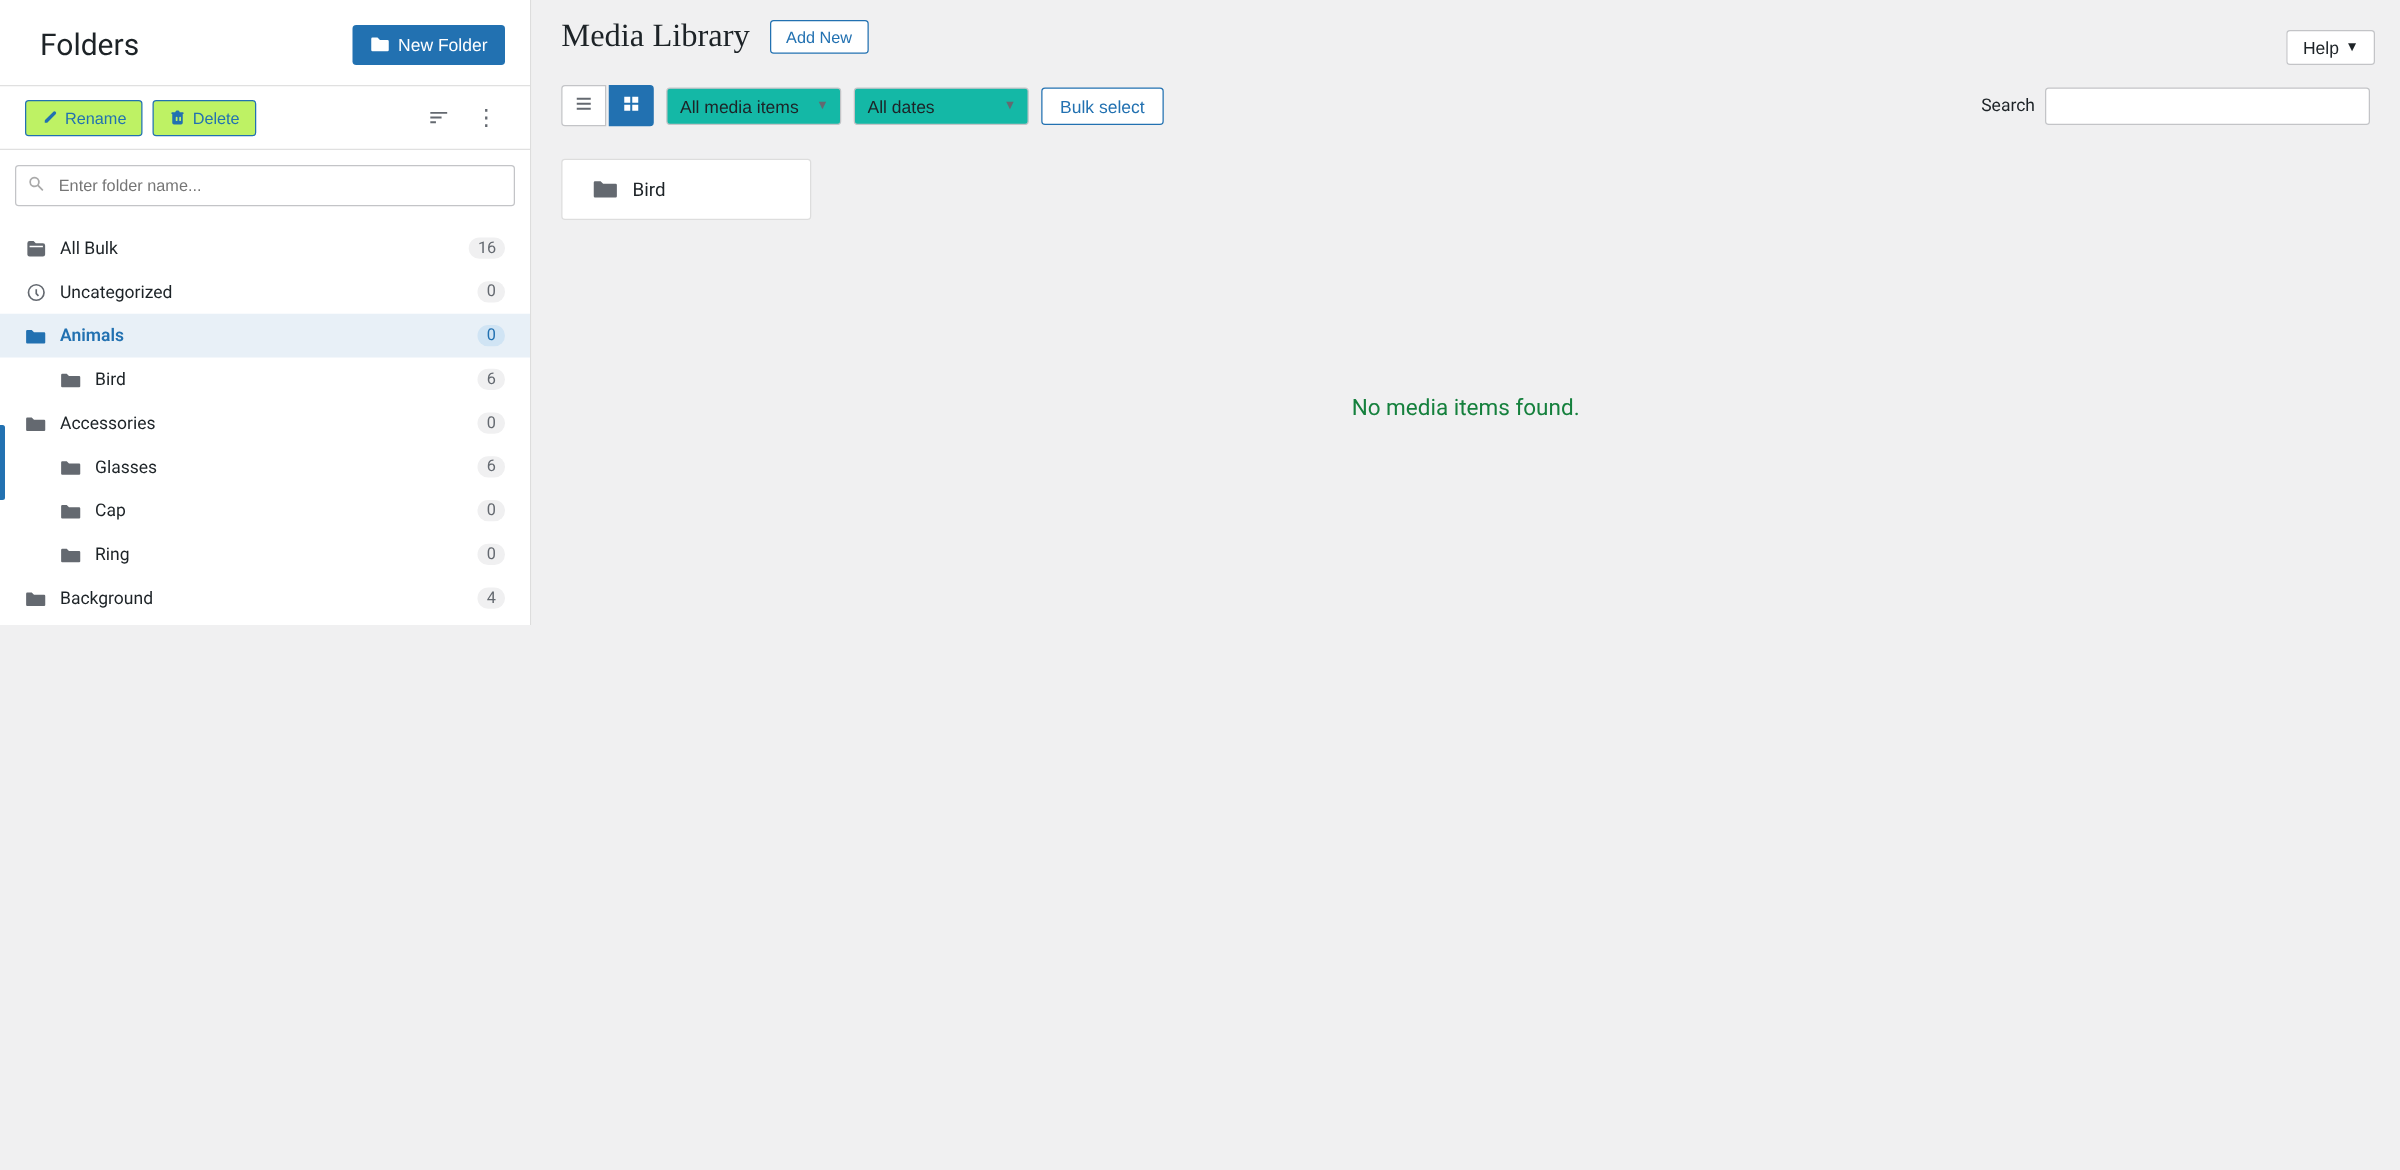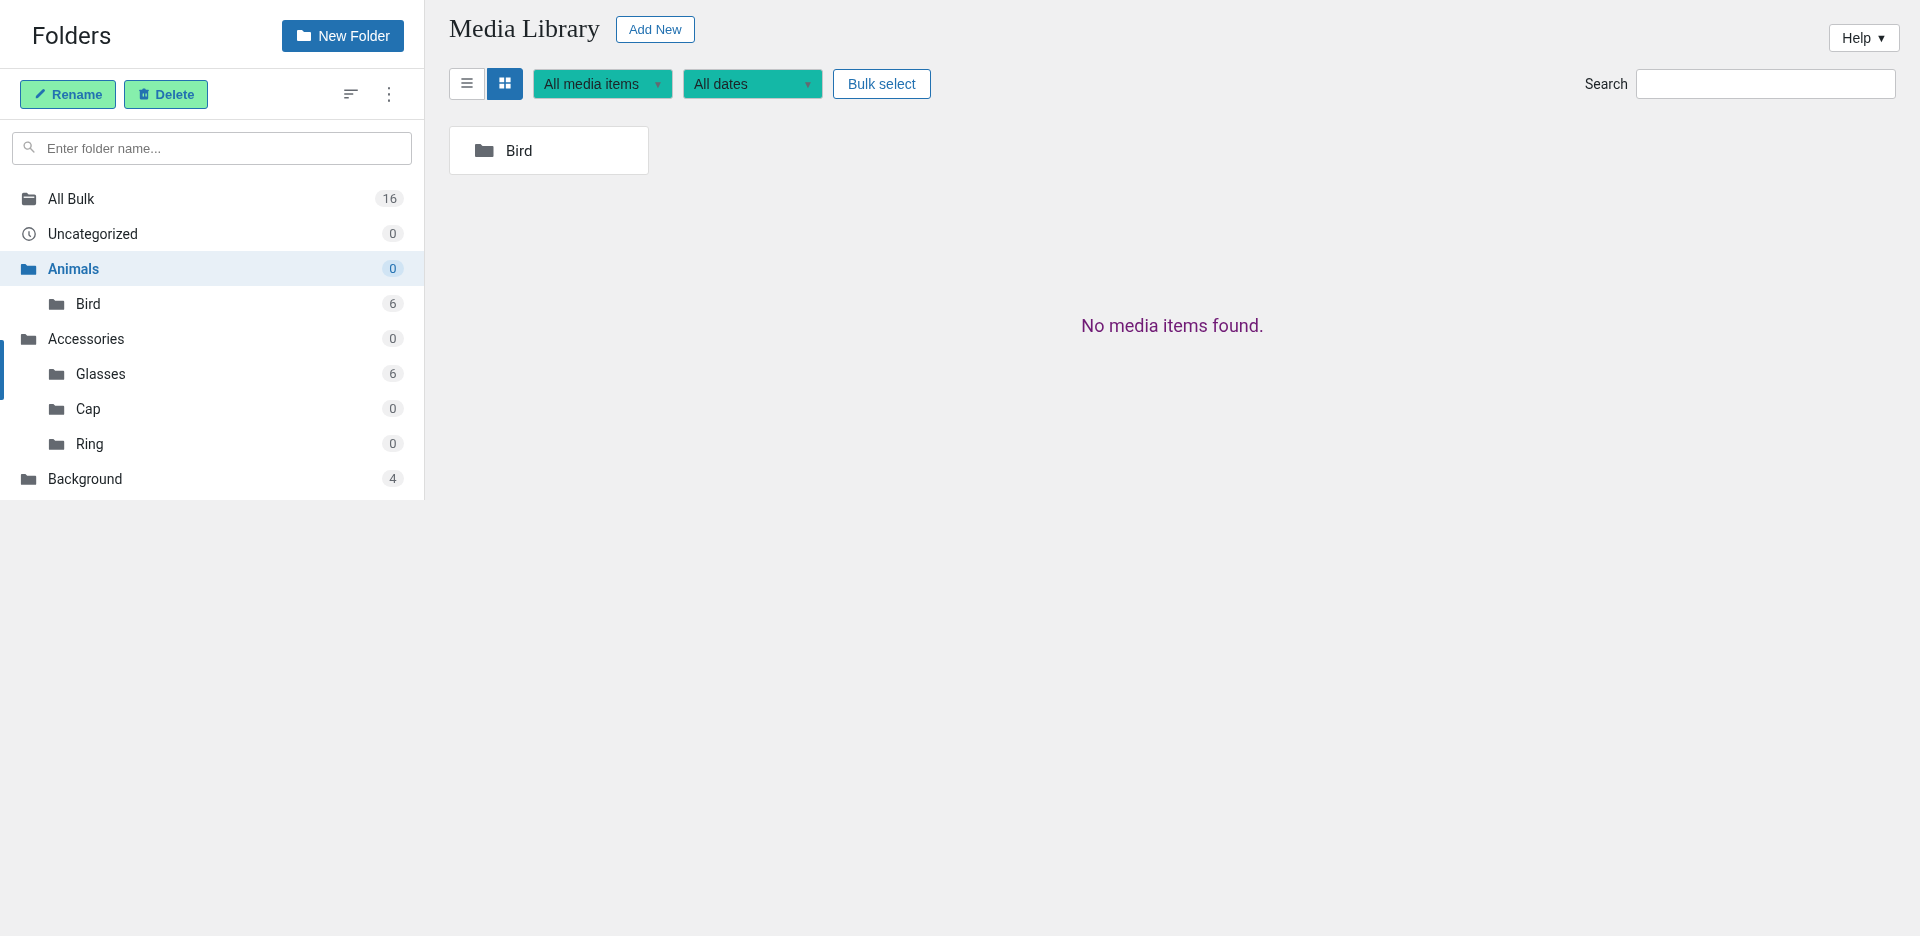--- a/index.html
+++ b/index.html
@@ -55,28 +55,28 @@
       gap: 8px;
       padding: 10px 20px 10px 20px;
       border-top: 1px solid #e0e0e0;
       border-bottom: 1px solid #e0e0e0;
     }
 
     .toolbar-btn {
       display: flex;
       align-items: center;
       gap: 5px;
-      background: #86efac;
+      background: #bef264;
       color: #2271b1;
       border: 1px solid #2271b1;
       border-radius: 3px;
       padding: 6px 12px;
       font-size: 13px;
       cursor: pointer;
-      font-weight: 700;
+      font-weight: 400;
     }
 
     .toolbar-spacer { flex: 1; }
 
     .sort-icon-btn, .more-icon-btn {
       background: none;
       border: none;
       cursor: pointer;
       color: #646970;
       font-size: 18px;
@@ -298,21 +298,21 @@
       font-size: 15px;
       color: #1d2327;
     }
 
     .no-media-msg {
       display: flex;
       align-items: center;
       justify-content: center;
       height: 300px;
       font-size: 18px;
-      color: #701a75;
+      color: #15803d;
     }
 
     
     .left-accent {
       width: 4px;
       background: #2271b1;
       position: absolute;
       left: 0;
       top: 340px;
       height: 60px;

